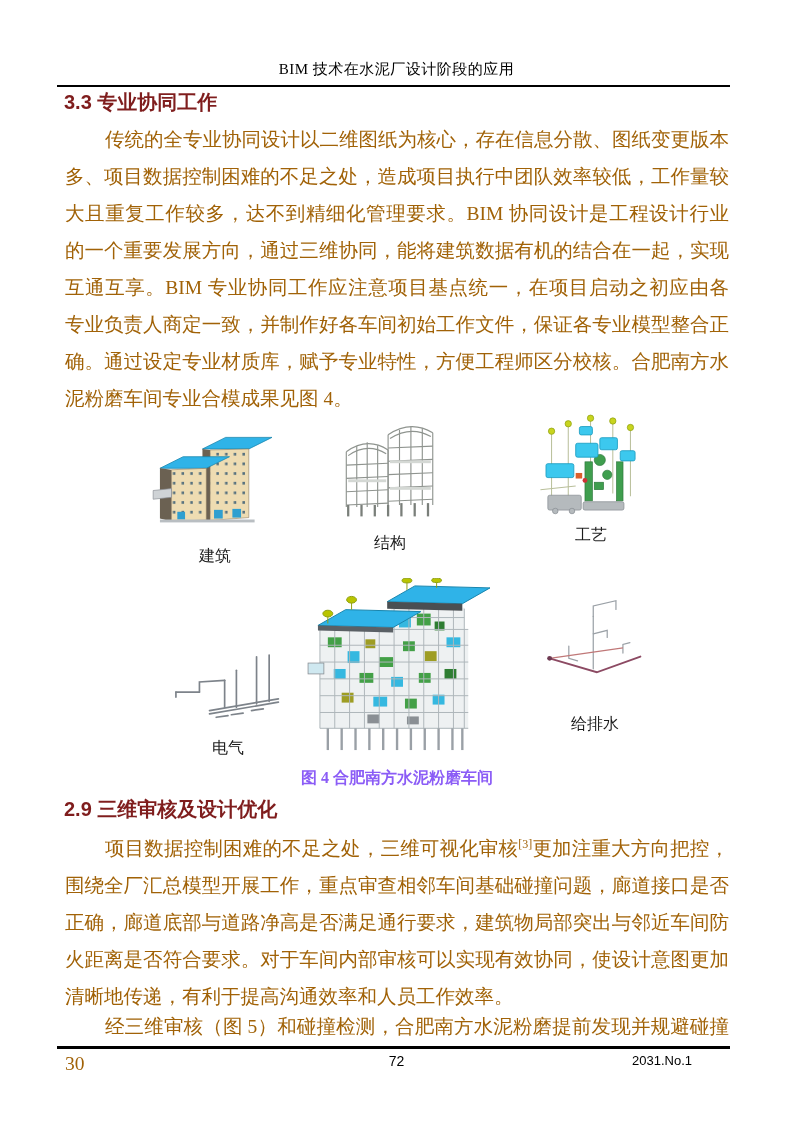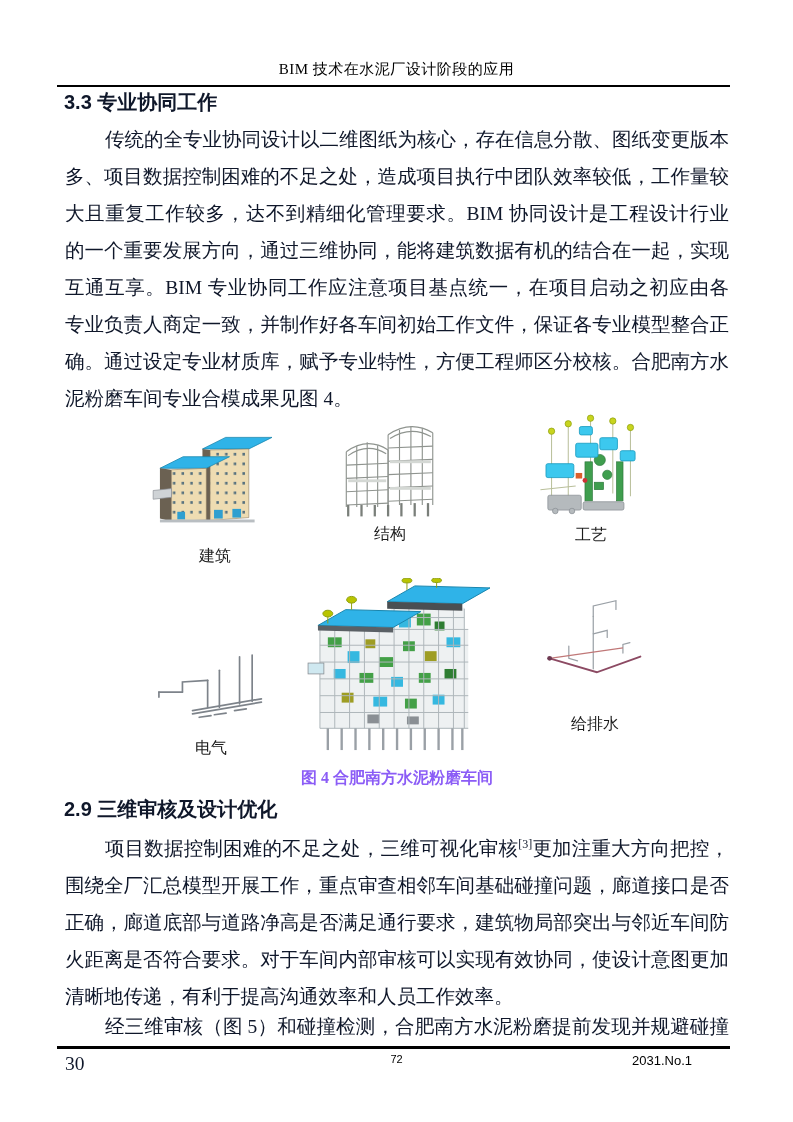--- a/index.html
+++ b/index.html
@@ -8,58 +8,58 @@
     font-family:"Liberation Serif", serif; color:#111; overflow:hidden;
   }
   .running-title {
     position:absolute; top:60px; left:0; width:100%; text-align:center;
     font-size:15px; letter-spacing:0.5px; color:#000;
   }
   .header-rule { position:absolute; top:85px; left:57px; width:673px; border-top:2px solid #000; }
 
   .sec-heading {
     position:absolute; left:64px; margin:0;
-    font-family:"Liberation Sans", sans-serif; font-weight:bold; font-size:20px; color:#0f172a;
+    font-family:"Liberation Sans", sans-serif; font-weight:bold; font-size:20px; color:#7f1d1d;
   }
   #h33 { top:89px; }
   #h34 { top:796px; }
 
   .body-para {
     position:absolute; left:65px; width:664px; margin:0;
-    font-size:19.5px; line-height:37px; text-align:justify; text-indent:2.05em; color:#0f172a;
+    font-size:19.5px; line-height:37px; text-align:justify; text-indent:2.05em; color:#a16207;
   }
   #p1 { top:121px; }
   #p2 { top:830px; }
   #p3 { top:1008px; }
   sup.cite { font-size:12px; line-height:0; }
 
   .fig-panel { position:absolute; text-align:center; }
   .fig-panel svg { display:block; margin:0 auto; }
   .fig-label { display:block; text-align:center; font-size:16px; color:#1c1c1c; }
   #panel-arch    { left:148px; top:420px; width:134px; }
   #panel-arch    .fig-label { margin-top:12px; }
   #panel-struct  { left:330px; top:410px; width:120px; }
-  #panel-struct  .fig-label { margin-top:0; }
+  #panel-struct  .fig-label { margin-top:9px; }
   #panel-process { left:530px; top:407px; width:122px; }
   #panel-process .fig-label { margin-top:0; }
-  #panel-elec    { left:138px; top:640px; width:146px; }
+  #panel-elec    { left:155px; top:640px; width:146px; }
   #panel-elec    .fig-label { margin-top:14px; }
   #panel-comb    { left:306px; top:578px; width:192px; }
   #panel-drain   { left:534px; top:592px; width:122px; }
   #panel-drain   .fig-label { margin-top:26px; }
 
   .fig-caption {
     position:absolute; top:768px; left:65px; width:664px; text-align:center;
     font-weight:bold; font-size:16px; color:#8b5cf6;
   }
 
   .footer-rule { position:absolute; top:1046px; left:57px; width:673px; border-top:3px solid #000; }
   .page-number {
     position:absolute; top:1053px; left:0; width:100%; text-align:center;
-    font-family:"Liberation Sans", sans-serif; font-size:11px; color:#000;
+    font-family:"Liberation Sans", sans-serif; font-size:14px; color:#000;
   }
   .issue {
     position:absolute; top:1053px; left:560px; width:132px; text-align:right;
     font-family:"Liberation Sans", sans-serif; font-size:13px; color:#000;
   }
 </style>
 </head>
 <body>
 
 <div class="page">

